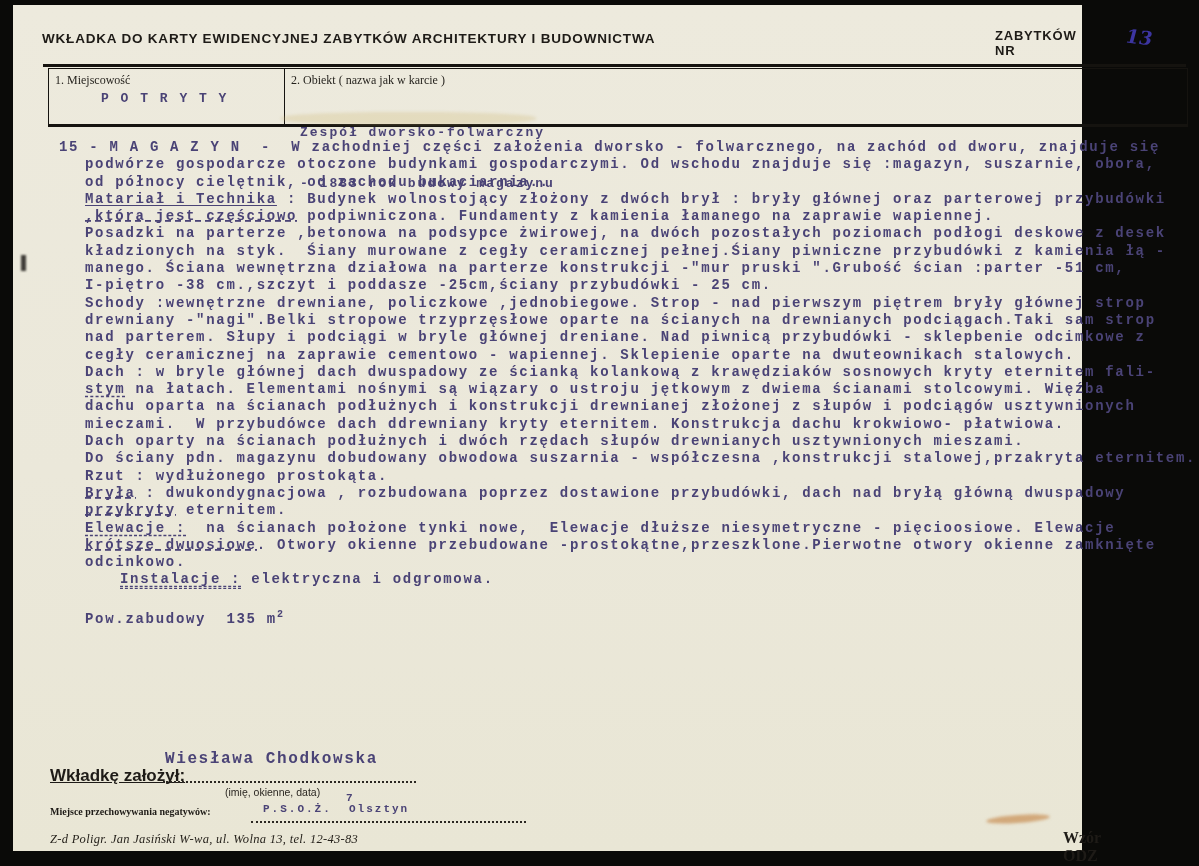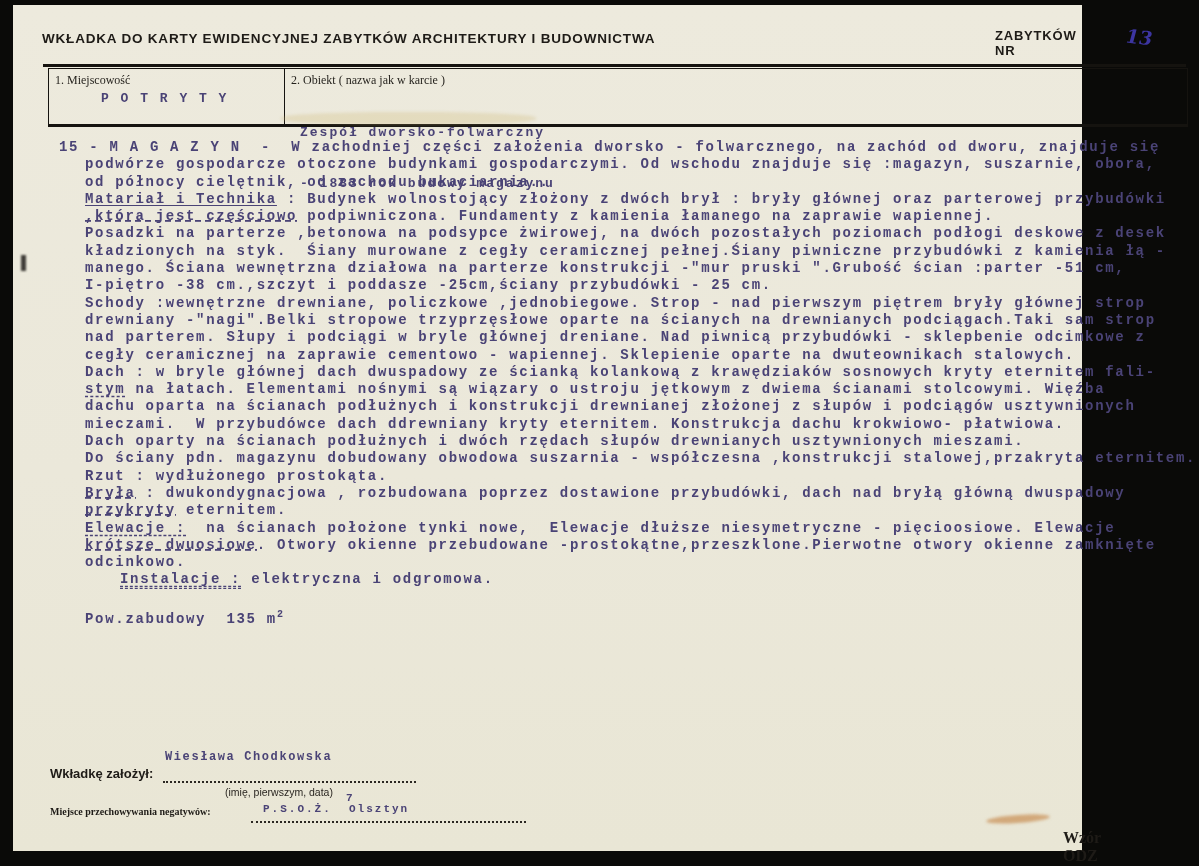--- a/index.html
+++ b/index.html
@@ -37,22 +37,22 @@
   .body-line{height:17.3px;line-height:17.3px;white-space:pre;}
   .body-line.first{margin-left:-26px;}
   .mk-u{text-decoration:underline;text-underline-offset:2px;}
   .mk-du{text-decoration:underline dashed;text-underline-offset:3px;}
   .mk-u2{text-decoration:underline dashed;text-underline-offset:2px;
          border-bottom:1.5px dashed #4a4376;padding-bottom:1px;margin-left:35px;}
   .mk-ds{background-image:repeating-linear-gradient(to right,#4a4376 0 6px,transparent 6px 10px);
          background-size:100% 1.8px;background-position:0 84%;background-repeat:no-repeat;}
   .mk-sup{vertical-align:super;font-size:10px;letter-spacing:0;}
 
-  .ft-name{left:152px;top:745px;font-size:12px;letter-spacing:1.6px;}
-  .ft-founder{left:37px;top:761px;font-size:13px;font-weight:bold;}
+  .ft-name{left:152px;top:745px;font-size:16px;letter-spacing:1.6px;}
+  .ft-founder{left:37px;top:761px;font-size:17px;font-weight:bold;text-decoration:underline;}
   .dots1{left:150px;top:759px;width:253px;height:17px;border-bottom:2px dotted #2b2722;}
   .ft-hint{left:212px;top:781px;font-size;10.5px;font-size:10.5px;color:#2b2722;}
   .ft-neg{left:37px;top:801px;font-family:"Liberation Serif",serif;font-weight:bold;font-size:10px;}
   .dots2{left:238px;top:799px;width:275px;height:17px;border-bottom:2px dotted #2b2722;}
   .ft-negval{left:250px;top:798px;font-size:11px;letter-spacing:2px;}
   .ft-negmark{left:333px;top:787px;font-size:11px;}
   .ft-print{left:37px;top:827px;font-family:"Liberation Serif",serif;font-style:italic;
             font-size:12.5px;color:#26221c;letter-spacing:.3px;}
   .ft-code{left:1050px;top:824px;font-family:"Liberation Serif",serif;font-weight:bold;font-size:16px;}
 
@@ -86,25 +86,26 @@
         <div>- 1883 rok budowy magazynu</div>
       </div>
     </div>
   </div>
 
   <div class="abs typed body-text" id="body-text"><div class="body-line first">15 - M A G A Z Y N  -  W zachodniej części założenia dworsko - folwarcznego, na zachód od dworu, znajduje się</div><div class="body-line">podwórze gospodarcze otoczone budynkami gospodarczymi. Od wschodu znajduje się :magazyn, suszarnie, obora,</div><div class="body-line">od północy cielętnik, od zachodu bukaciarnia..</div><div class="body-line"><span class="mk-u">Matariał i Technika</span> : Budynek wolnostojący złożony z dwóch brył : bryły głównej oraz parterowej przybudówki</div><div class="body-line"><span class="mk-ds">,która jest częściowo</span> podpiwniczona. Fundamenty z kamienia łamanego na zaprawie wapiennej.</div><div class="body-line">Posadzki na parterze ,betonowa na podsypce żwirowej, na dwóch pozostałych poziomach podłogi deskowe z desek</div><div class="body-line">kładzionych na styk.  Śiany murowane z cegły ceramicznej pełnej.Śiany piwniczne przybudówki z kamienia łą -</div><div class="body-line">manego. Ściana wewnętrzna działowa na parterze konstrukcji -"mur pruski ".Grubość ścian :parter -51 cm,</div><div class="body-line">I-piętro -38 cm.,szczyt i poddasze -25cm,ściany przybudówki - 25 cm.</div><div class="body-line">Schody :wewnętrzne drewniane, policzkowe ,jednobiegowe. Strop - nad pierwszym piętrem bryły głównej strop</div><div class="body-line">drewniany -"nagi".Belki stropowe trzyprzęsłowe oparte na ścianych na drewnianych podciągach.Taki sam strop</div><div class="body-line">nad parterem. Słupy i podciągi w bryle głównej dreniane. Nad piwnicą przybudówki - sklepbenie odcimkowe z</div><div class="body-line">cegły ceramicznej na zaprawie cementowo - wapiennej. Sklepienie oparte na dwuteownikach stalowych.</div><div class="body-line">Dach : w bryle głównej dach dwuspadowy ze ścianką kolankową z krawędziaków sosnowych kryty eternitem fali-</div><div class="body-line"><span class="mk-du">stym</span> na łatach. Elementami nośnymi są wiązary o ustroju jętkowym z dwiema ścianami stolcowymi. Więźba</div><div class="body-line">dachu oparta na ścianach podłużnych i konstrukcji drewnianej złożonej z słupów i podciągów usztywnionych</div><div class="body-line">mieczami.  W przybudówce dach ddrewniany kryty eternitem. Konstrukcja dachu krokwiowo- płatwiowa.</div><div class="body-line">Dach oparty na ścianach podłużnych i dwóch rzędach słupów drewnianych usztywnionych mieszami.</div><div class="body-line">Do ściany pdn. magazynu dobudowany obwodowa suszarnia - współczesna ,konstrukcji stalowej,przakryta eternitem.</div><div class="body-line">Rzut : wydłużonego prostokąta.</div><div class="body-line"><span class="mk-ds">Bryła</span> : dwukondygnacjowa , rozbudowana poprzez dostawione przybudówki, dach nad bryłą główną dwuspadowy</div><div class="body-line"><span class="mk-ds">przykryty</span> eternitem.</div><div class="body-line"><span class="mk-du">Elewacje :</span>  na ścianach położone tynki nowe,  Elewacje dłuższe niesymetryczne - pięcioosiowe. Elewacje</div><div class="body-line"><span class="mk-ds">krótsze dwuosiowe</span>. Otwory okienne przebudowane -prostokątne,przeszklone.Pierwotne otwory okienne zamknięte</div><div class="body-line">odcinkowo.</div><div class="body-line"><span class="mk-u2">Instalacje :</span> elektryczna i odgromowa.</div><div class="body-line">&nbsp;</div><div class="body-line">Pow.zabudowy  135 m<span class="mk-sup">2</span></div></div>
 
   <div class="abs typed ft-name">Wiesława Chodkowska</div>
   <div class="abs print ft-founder">Wkładkę założył:</div>
   <div class="abs dots1"></div>
-  <div class="abs print ft-hint">(imię, pierwszym, data)</div>
+  <div class="abs print ft-hint">(imię, okienne, data)</div>
 
   <div class="abs print ft-neg">Miejsce przechowywania negatywów:</div>
   <div class="abs dots2"></div>
   <div class="abs typed ft-negval">P.S.O.Ż.  Olsztyn</div>
   <div class="abs typed ft-negmark">7</div>
 
+  <div class="abs ft-print print">Z-d Poligr.  Jan Jasiński  W-wa, ul. Wolna 13, tel. 12-43-83</div>
   <div class="abs print ft-code">Wzór ODZ 1978 r.</div>
 
   <div class="artifact a-streak"></div>
   <div class="artifact a-smudge"></div>
   <div class="artifact a-speck"></div>
 </div>
 
 </body></html>

